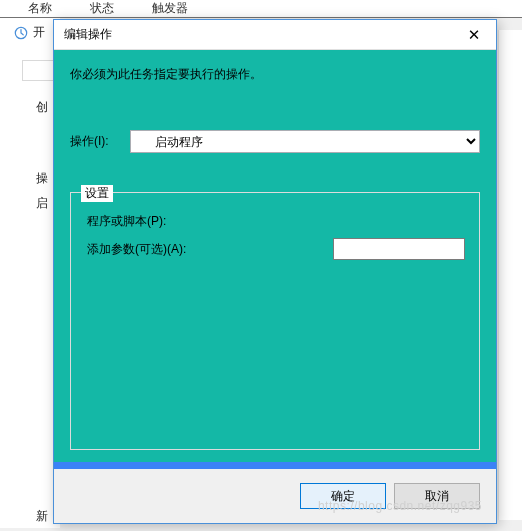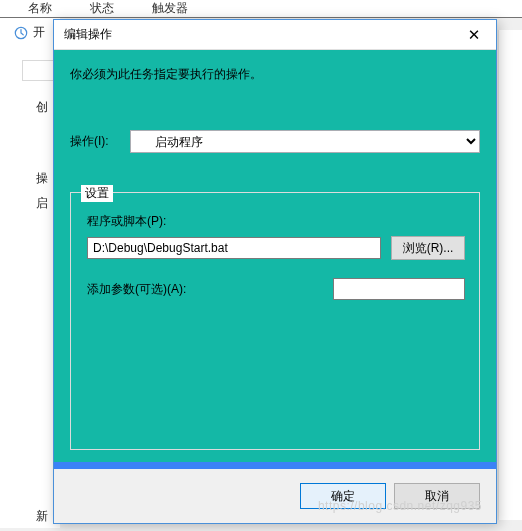--- a/index.html
+++ b/index.html
@@ -218,24 +218,20 @@
       <select>
         <option selected="">启动程序</option>
       </select>
     </div>
 
     <div class="fieldset">
       <span class="legend">设置</span>
 
       <div class="frow">
         <label class="program-label">程序或脚本(P):</label>
-        <div class="prog-line">
-          <input type="text" value="D:\Debug\DebugStart.bat" style="">
-          <button class="browse-btn">浏览(R)...</button>
-        </div>
       </div>
 
       <div class="kv">
         <label>添加参数(可选)(A):</label>
         <input type="text" value="" style="">
       </div>
 
     </div>
   </div>
 

